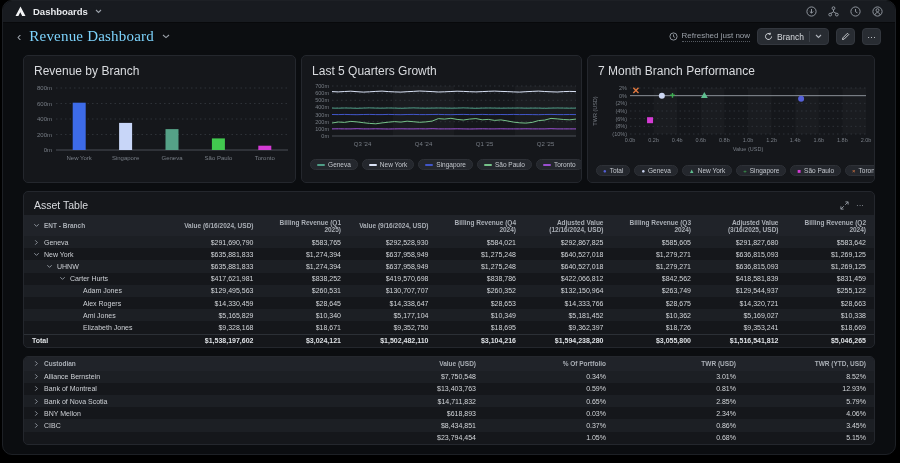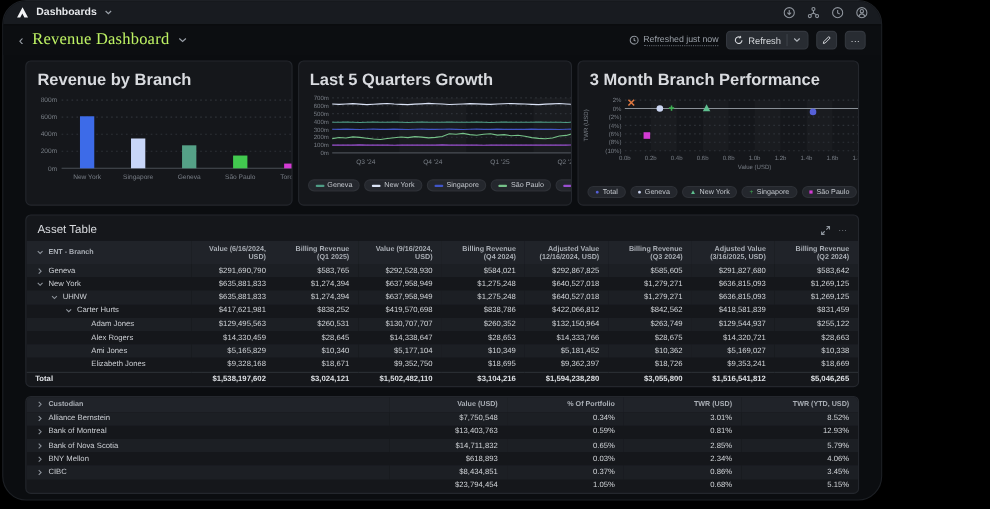--- a/index.html
+++ b/index.html
@@ -1,43 +1,43 @@
 <!DOCTYPE html>
 <html><head>
 <meta charset="utf-8">
 <style>
   *{box-sizing:border-box;margin:0;padding:0}
   html,body{width:900px;height:463px;background:#000;font-family:"Liberation Sans",sans-serif;overflow:hidden}
-  .window{position:absolute;left:2px;top:0;width:800px;height:455px;background:#0b0d10;border-radius:22px;overflow:hidden;border:1px solid #1d2025}
+  .window{position:absolute;left:2px;top:0;width:894px;height:455px;background:#0b0d10;border-radius:10px;overflow:hidden;border:1px solid #1d2025}
 
   
   .appbar{height:22px;background:#181b20;display:flex;align-items:center;justify-content:space-between;padding:0 12px;border-bottom:1px solid #08090b}
   .appbar-left{display:flex;align-items:center;gap:7px}
   .menu-label{font-size:9.5px;color:#e8eaed;font-weight:600}
   .appbar-icons{display:flex;gap:11px;align-items:center}
   .icon-btn{background:none;border:none;color:#8f959d;display:flex;align-items:center;cursor:pointer;padding:0;font-size:9px;line-height:1}
   .chev{display:inline-flex}
 
   
   .dashbar{height:27px;display:flex;align-items:center;justify-content:space-between;padding:0 14px;background:#0c0e11}
   .dash-left{display:flex;align-items:center;gap:8px}
   .back-btn{color:#9aa0a8;font-size:13px;background:none;border:none;cursor:pointer;line-height:1}
-  .dash-title{font-family:"Liberation Serif",serif;font-size:15px;color:#bef264;font-weight:500;letter-spacing:.2px}
+  .dash-title{font-family:"Liberation Serif",serif;font-size:15px;color:#7dd3fc;font-weight:500;letter-spacing:.2px}
   .dash-right{display:flex;align-items:center;gap:7px}
   .refreshed{font-size:8px;color:#9aa0a8;display:flex;gap:4px;align-items:center}
   .refreshed .txt{border-bottom:1px dotted #565b62;padding-bottom:1px}
   .btn{background:#282c32;border:1px solid #33373e;border-radius:4px;color:#d6d9dd;font-size:8.5px;height:17px;display:flex;align-items:center;gap:4px;padding:0 6px;cursor:pointer}
   .btn .divider{width:1px;height:11px;background:#3c4148;margin:0 1px}
   .sq{width:19px;justify-content:center;padding:0}
 
   
   .content{padding:5px 20px 0 20px}
   .charts-row{display:flex;gap:5px}
   .panel{background:#15171b;border:1px solid #24272d;border-radius:5px;overflow:hidden}
-  .panel-title{font-size:15px;color:#d9dbdf;font-weight:700;padding:8px 10px 2px}
+  .panel-title{font-size:12px;color:#d9dbdf;font-weight:400;padding:8px 10px 2px}
   .chart-wrap{padding:0 2px}
   svg text{font-family:"Liberation Sans",sans-serif}
   .tk{font-size:6px;fill:#787e86}
   .tks{font-size:5.5px;fill:#787e86}
   .e{text-anchor:end}.m{text-anchor:middle}
   .grid{stroke:#2e3238;stroke-width:1;stroke-dasharray:1.5,3}
   .axis{stroke:#4a4f56;stroke-width:1}
   .legend-row{display:flex;gap:4px;padding:3px 8px 6px;flex-wrap:nowrap}
   .chip{display:flex;align-items:center;gap:3px;background:#24272d;border:1px solid #2e3137;border-radius:8px;padding:1px 6px;font-size:6.5px;color:#c3c7cd;cursor:pointer;white-space:nowrap}
   .chip .dash{width:8px;height:2px;border-radius:1px;display:inline-block}
@@ -125,21 +125,21 @@
             <circle cx="5.5" cy="5.5" r="4.4"></circle>
             <path d="M5.5 3 V5.7 L7.2 6.6"></path>
           </svg>
         <span class="txt">Refreshed just now</span>
       </span>
       <button class="btn">
         <svg width="9" height="9" viewBox="0 0 12 12" fill="none" stroke="#d6d9dd" stroke-width="1.3">
             <path d="M10 6 A4 4 0 1 1 8.4 2.8"></path>
             <path d="M8.2 0.8 L8.6 3 L6.4 3.3" stroke-width="1.1"></path>
           </svg>
-        <span>Refresh</span>
+        <span>Branch</span>
         <span class="divider"></span>
         <svg width="7" height="5" viewBox="0 0 7 5">
             <polyline points="1,1 3.5,3.5 6,1" fill="none" stroke="#aeb3ba" stroke-width="1.1"></polyline>
           </svg>
       </button>
       <button class="btn sq">
         <svg width="9" height="9" viewBox="0 0 12 12" fill="none" stroke="#d6d9dd" stroke-width="1.2">
             <path d="M2 10 L2.5 7.8 L8.6 1.7 L10.3 3.4 L4.2 9.5 Z"></path>
           </svg>
       </button>
@@ -230,21 +230,21 @@
               <span>São Paulo</span>
             </span>
             <span class="chip">
               <span class="dash" style="background:#9a4fd0"></span>
               <span>Toronto</span>
             </span>
           </div>
       </div>
 
       <div class="panel" style="width:291px">
-        <div class="panel-title">3 Month Branch Performance</div>
+        <div class="panel-title">7 Month Branch Performance</div>
         <div class="chart-wrap">
           <svg id="scatter-svg" width="285" height="78">
               <rect x="63.6" y="8" width="23.6" height="46" fill="#ffffff" opacity="0.025"></rect>
               <rect x="110.80000000000001" y="8" width="23.6" height="46" fill="#ffffff" opacity="0.025"></rect>
               <rect x="158" y="8" width="23.6" height="46" fill="#ffffff" opacity="0.025"></rect>
               <rect x="205.20000000000002" y="8" width="23.6" height="46" fill="#ffffff" opacity="0.025"></rect>
               <rect x="252.4" y="8" width="23.6" height="46" fill="#ffffff" opacity="0.025"></rect>
               <line x1="40" x2="276" y1="8" y2="8" class="grid"></line>
               <text x="37" y="10" class="tks e">2%</text>
               <line x1="40" x2="276" y1="15.666666666666666" y2="15.666666666666666" stroke="#8a9097" stroke-width="1"></line>

